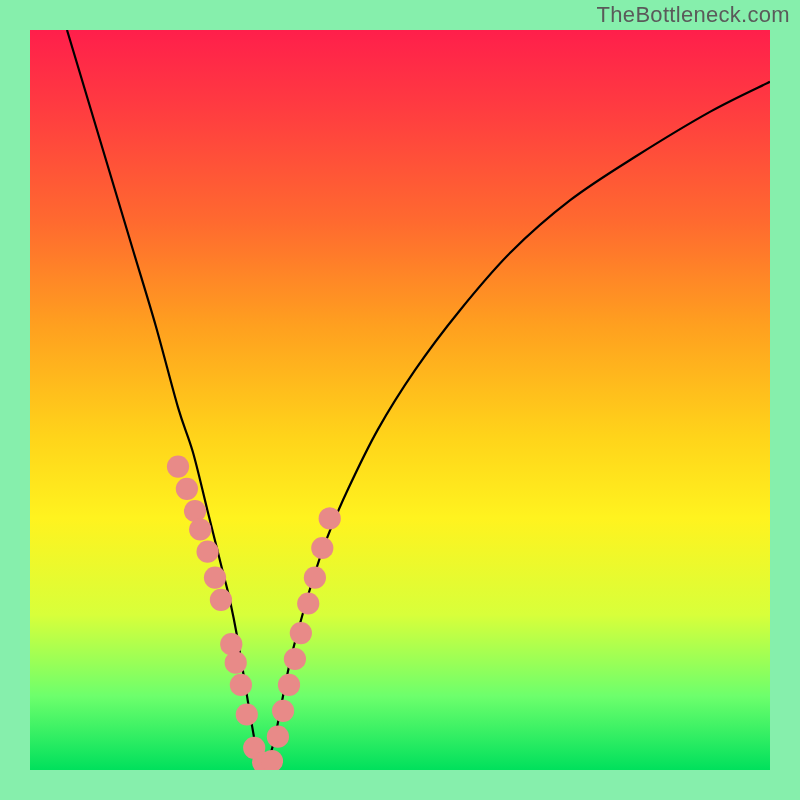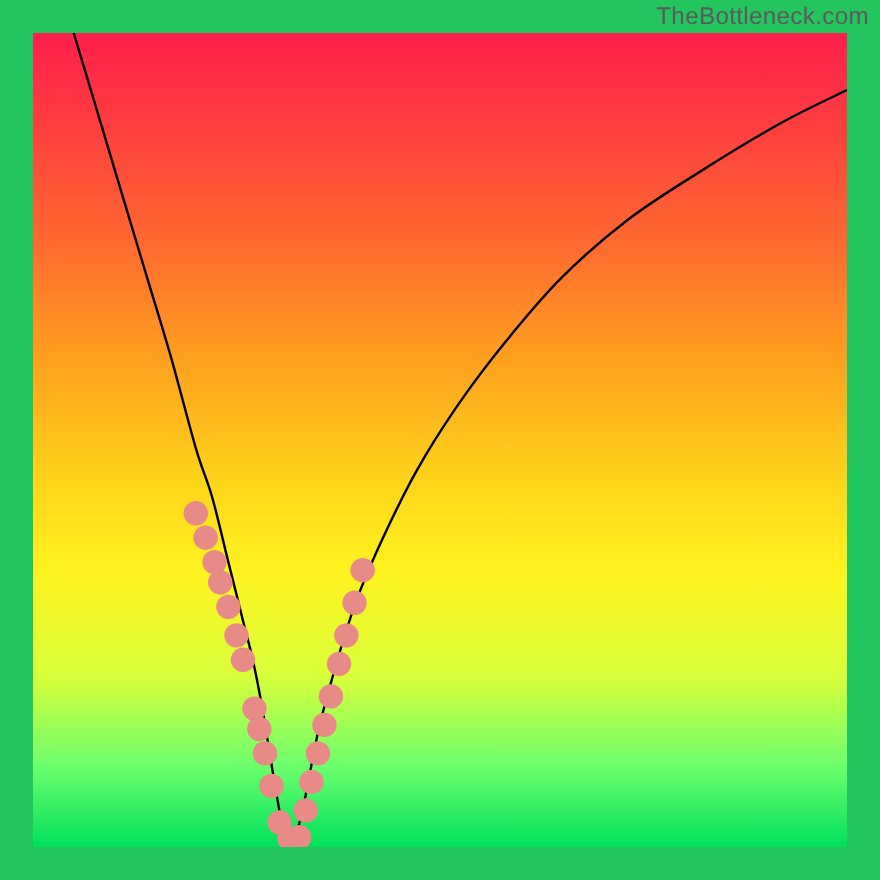--- a/index.html
+++ b/index.html
@@ -8,21 +8,21 @@
     width: 800px;
     height: 800px;
     overflow: hidden;
     background: #000;
     font-family: Arial, Helvetica, sans-serif;
   }
   .outer {
     position: relative;
     width: 800px;
     height: 800px;
-    background: #22c55e;
+    background: #86efac;
   }
   .watermark {
     position: absolute;
     top: 2px;
     right: 10px;
     color: #5a5a5a;
     font-size: 22px;
     font-weight: 500;
     letter-spacing: 0.3px;
     z-index: 5;

